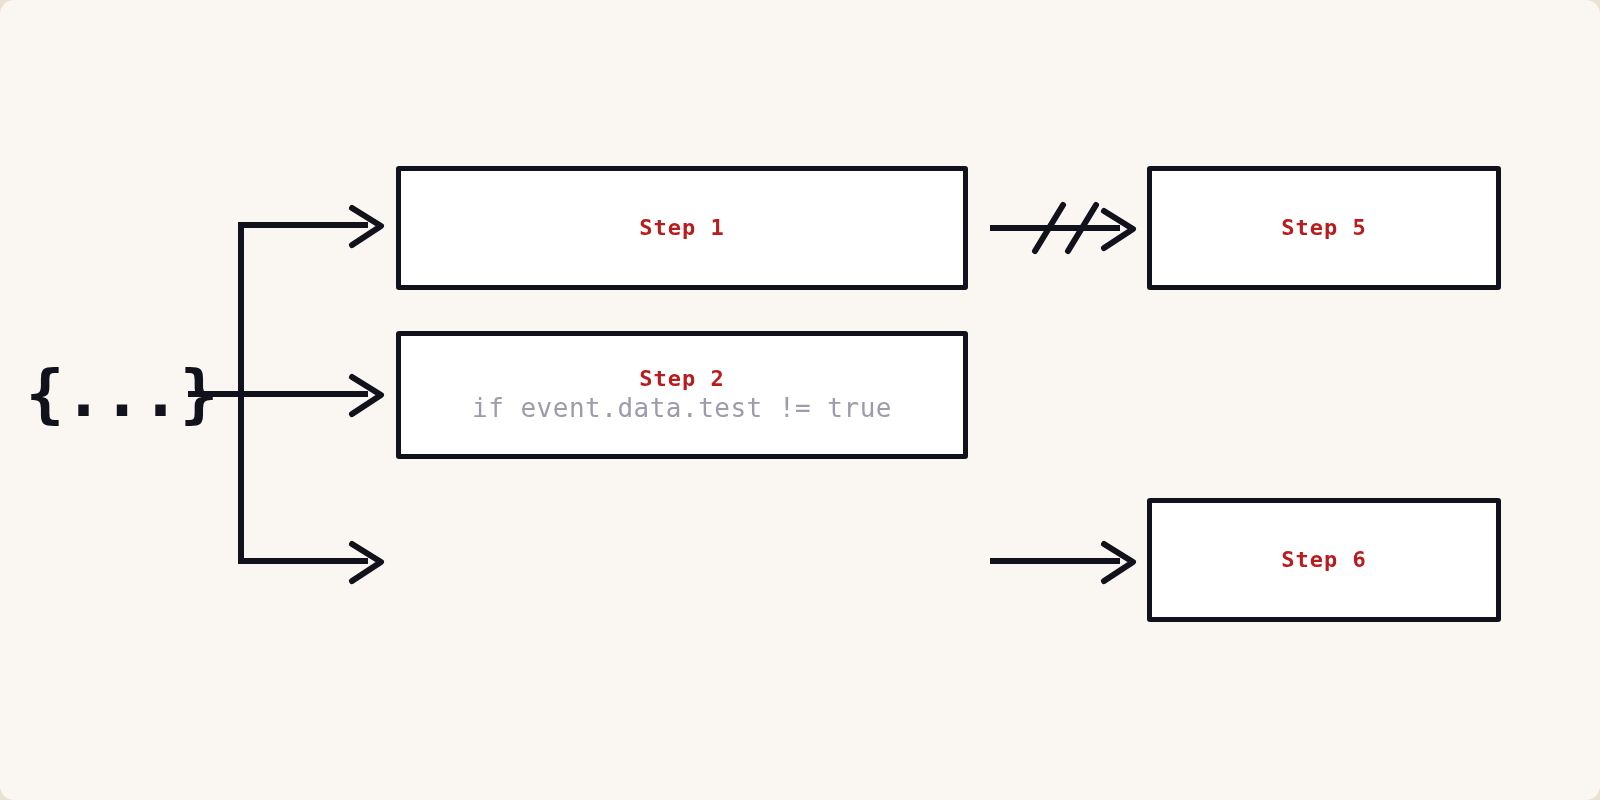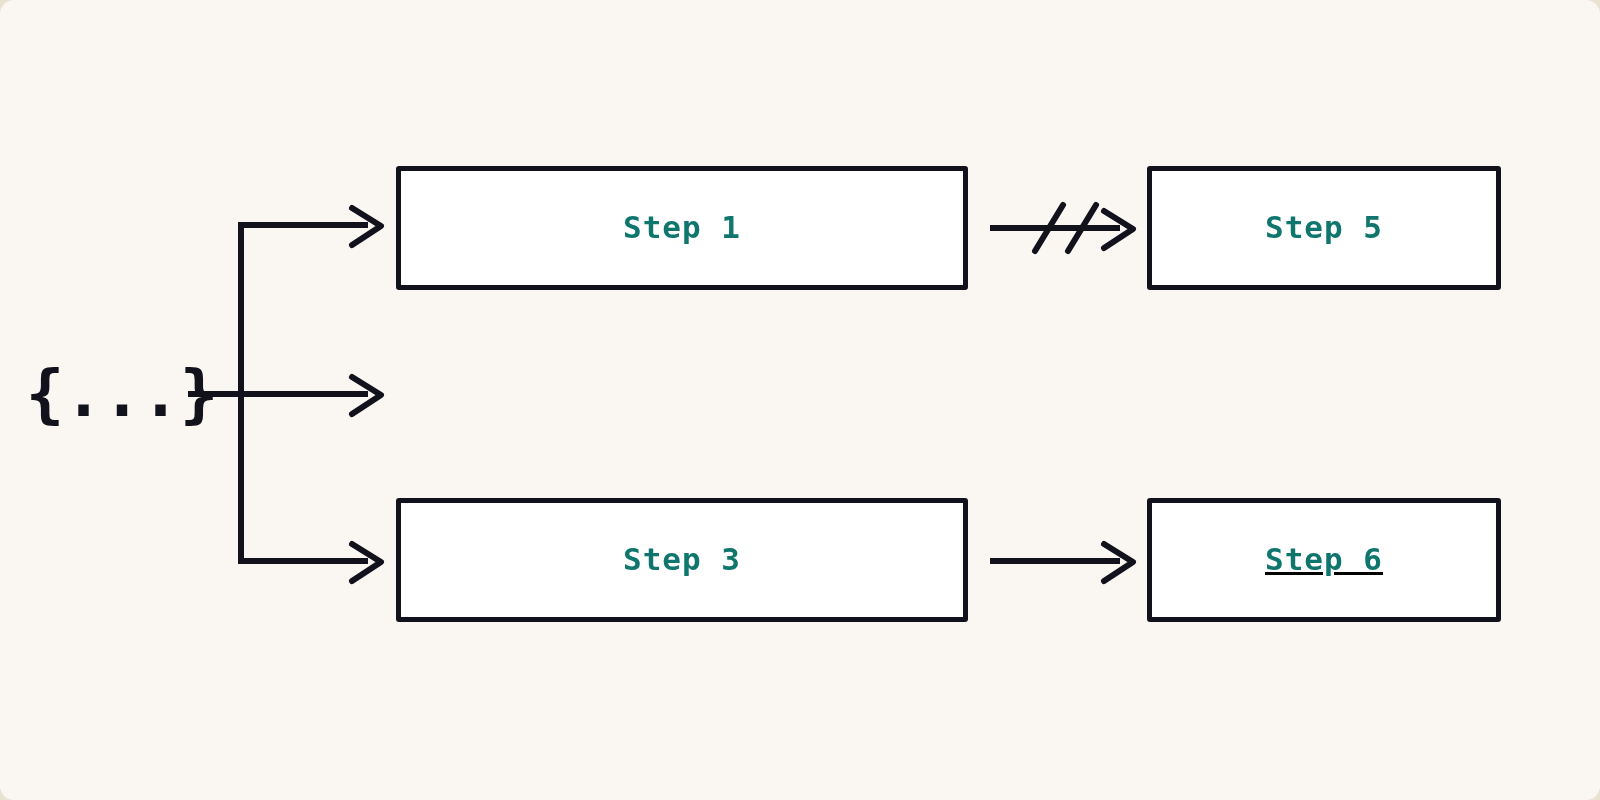--- a/index.html
+++ b/index.html
@@ -37,23 +37,23 @@
     border-radius: 3px;
     display: flex;
     flex-direction: column;
     align-items: center;
     justify-content: center;
     z-index: 3;
   }
   .node-title {
     font-family: "DejaVu Sans Mono", "Liberation Mono", monospace;
     font-weight: bold;
-    font-size: 31px;
+    font-size: 22px;
     letter-spacing: 1px;
-    color: #0f766e;
+    color: #b91c1c;
     line-height: 1.15;
     white-space: pre;
   }
   .node-subtitle {
     font-family: "DejaVu Sans Mono", "Liberation Mono", monospace;
     font-weight: normal;
     font-size: 26px;
     letter-spacing: 0.5px;
     color: #9c9cab;
     line-height: 1.2;
@@ -127,26 +127,27 @@
   </svg>
 
   <div id="source-node">
     <span class="source-glyph">{...}</span>
   </div>
 
   <div class="node-box" style="left:396px; top:166px; width:572px; height:124px;">
     <span class="node-title">Step 1</span>
   </div>
 
+  <div class="node-box" style="left:396px; top:331px; width:572px; height:128px;">
+    <span class="node-title">Step 2</span>
+    <span class="node-subtitle">if event.data.test != true</span>
+  </div>
 
-  <div class="node-box" style="left:396px; top:498px; width:572px; height:124px;">
-    <span class="node-title">Step 3</span>
-  </div>
 
   <div class="node-box" style="left:1147px; top:166px; width:354px; height:124px;text-align:center;">
     <span class="node-title">Step 5</span>
   </div>
 
-  <div class="node-box" style="left:1147px; top:498px; width:354px; height:124px;text-decoration:underline;">
+  <div class="node-box" style="left:1147px; top:498px; width:354px; height:124px;">
     <span class="node-title">Step 6</span>
   </div>
 
 </div>
 
 </body></html>

